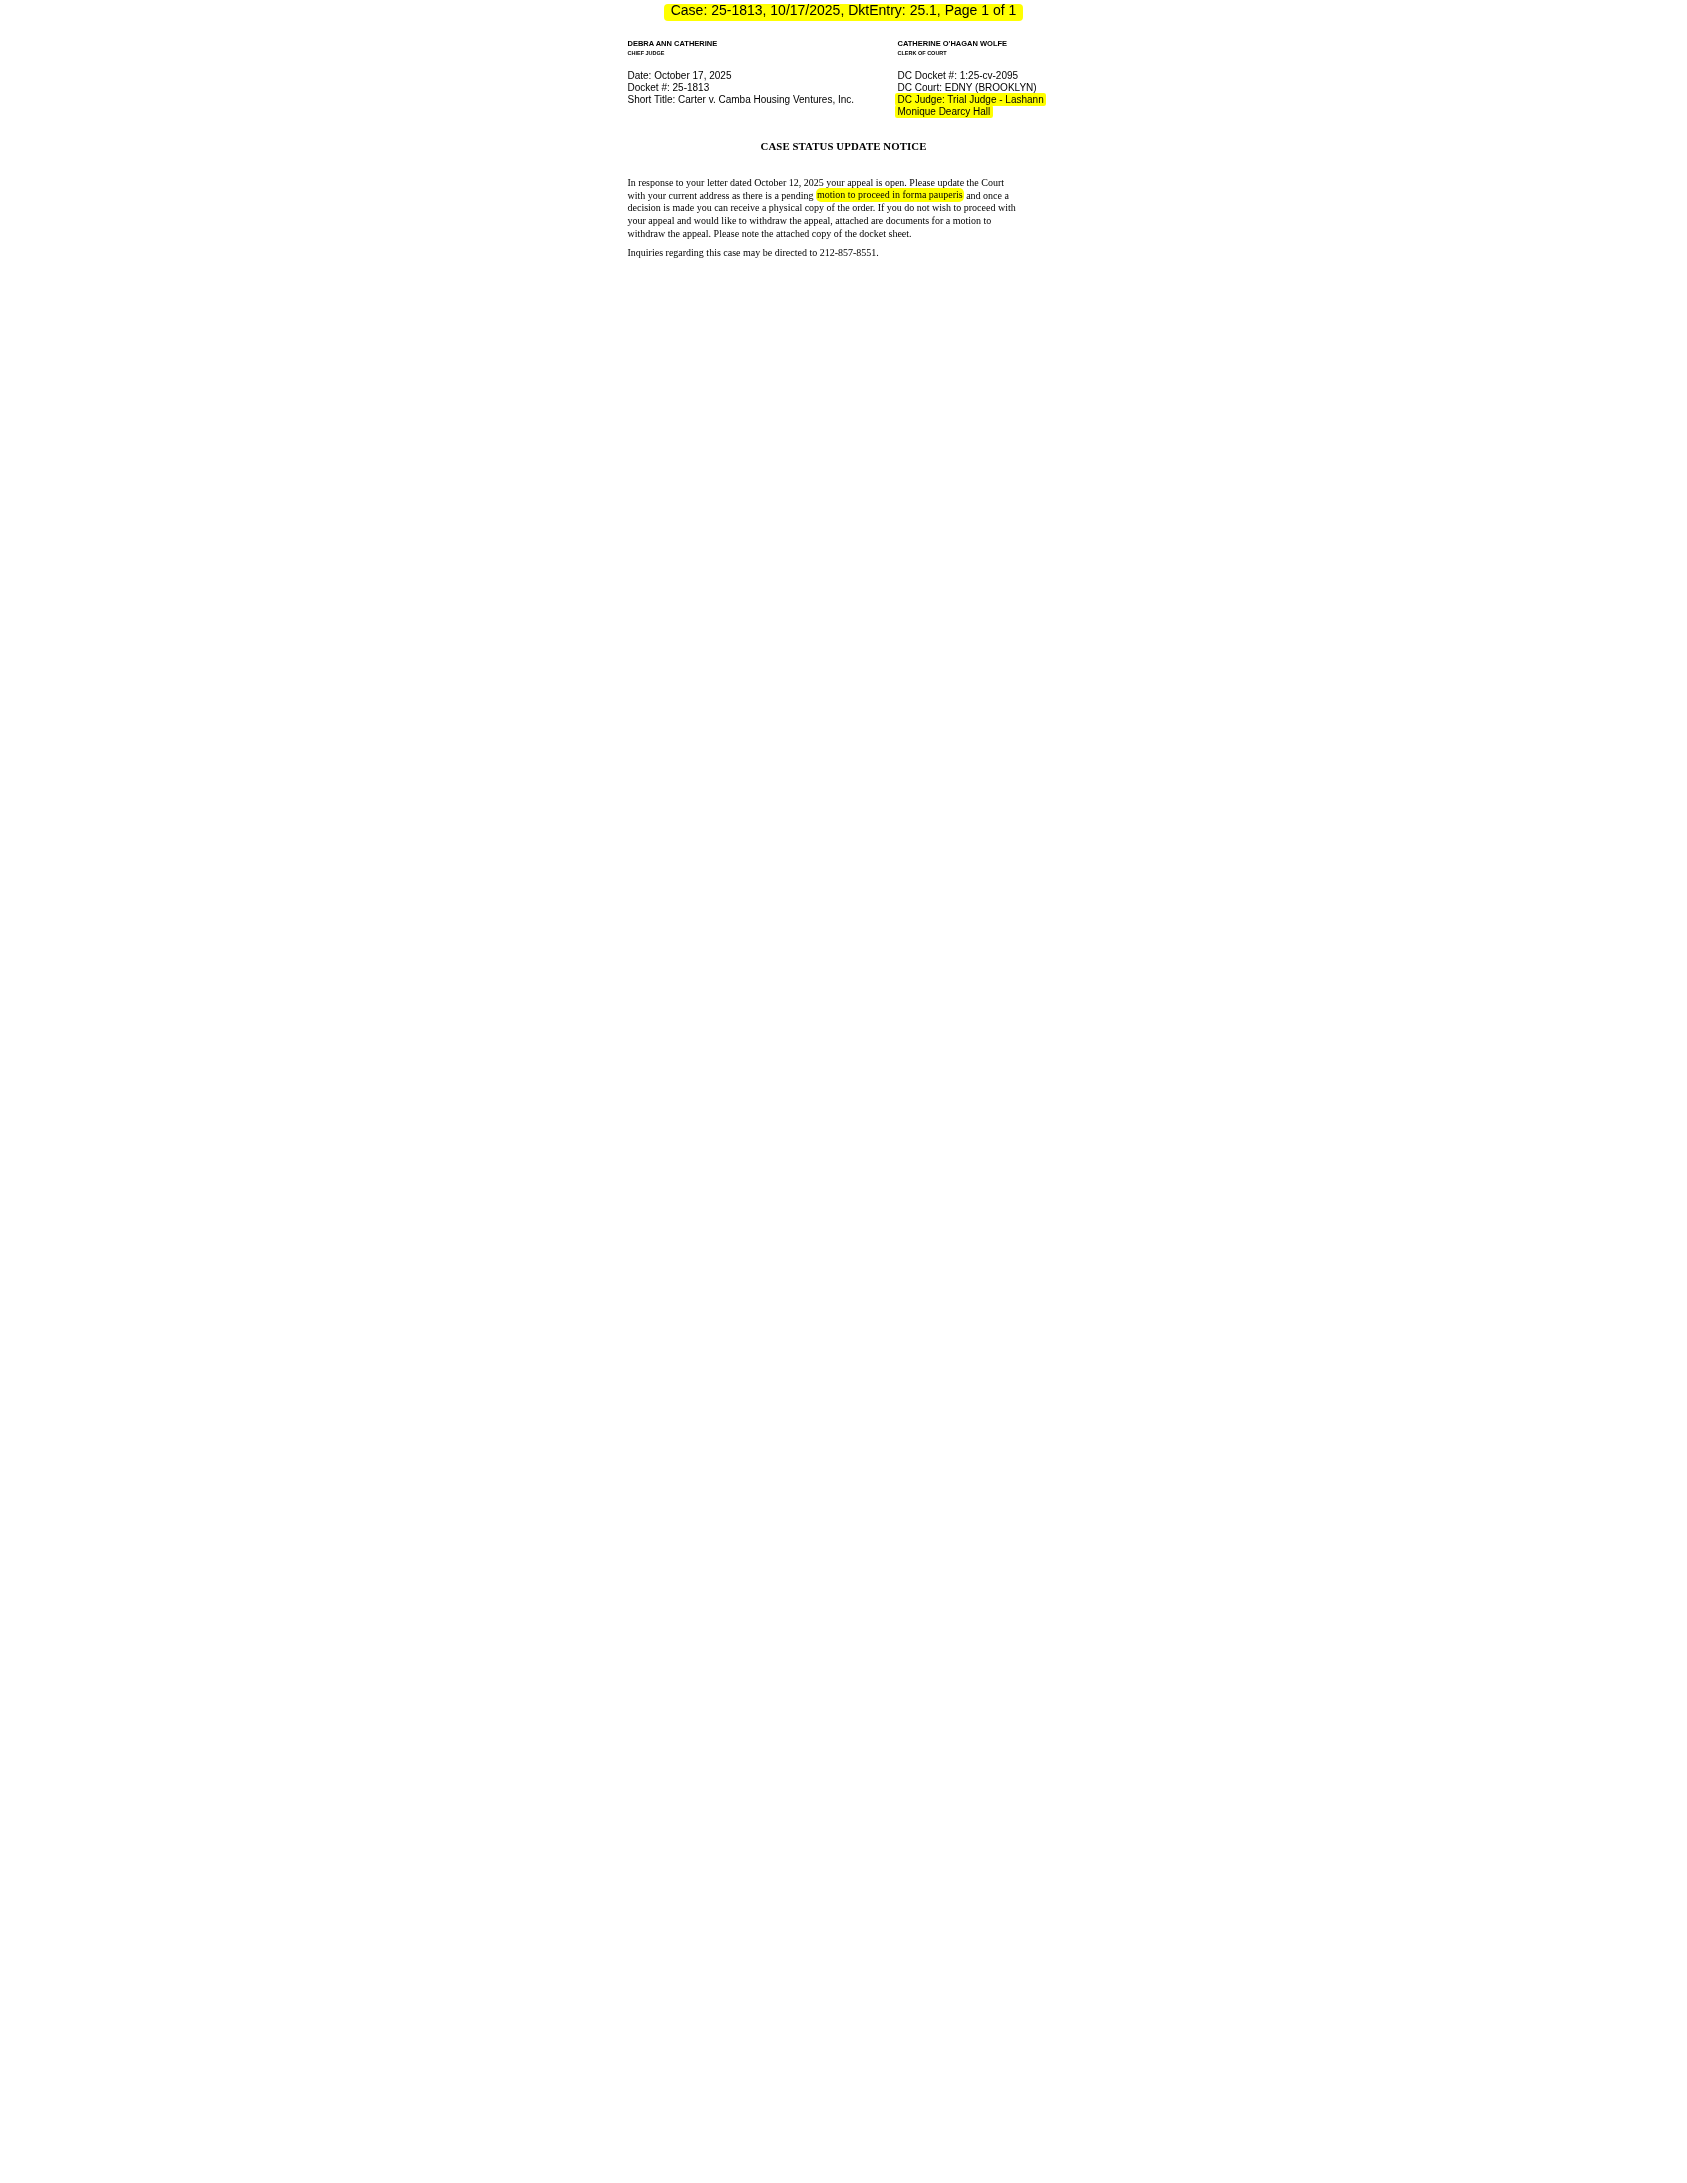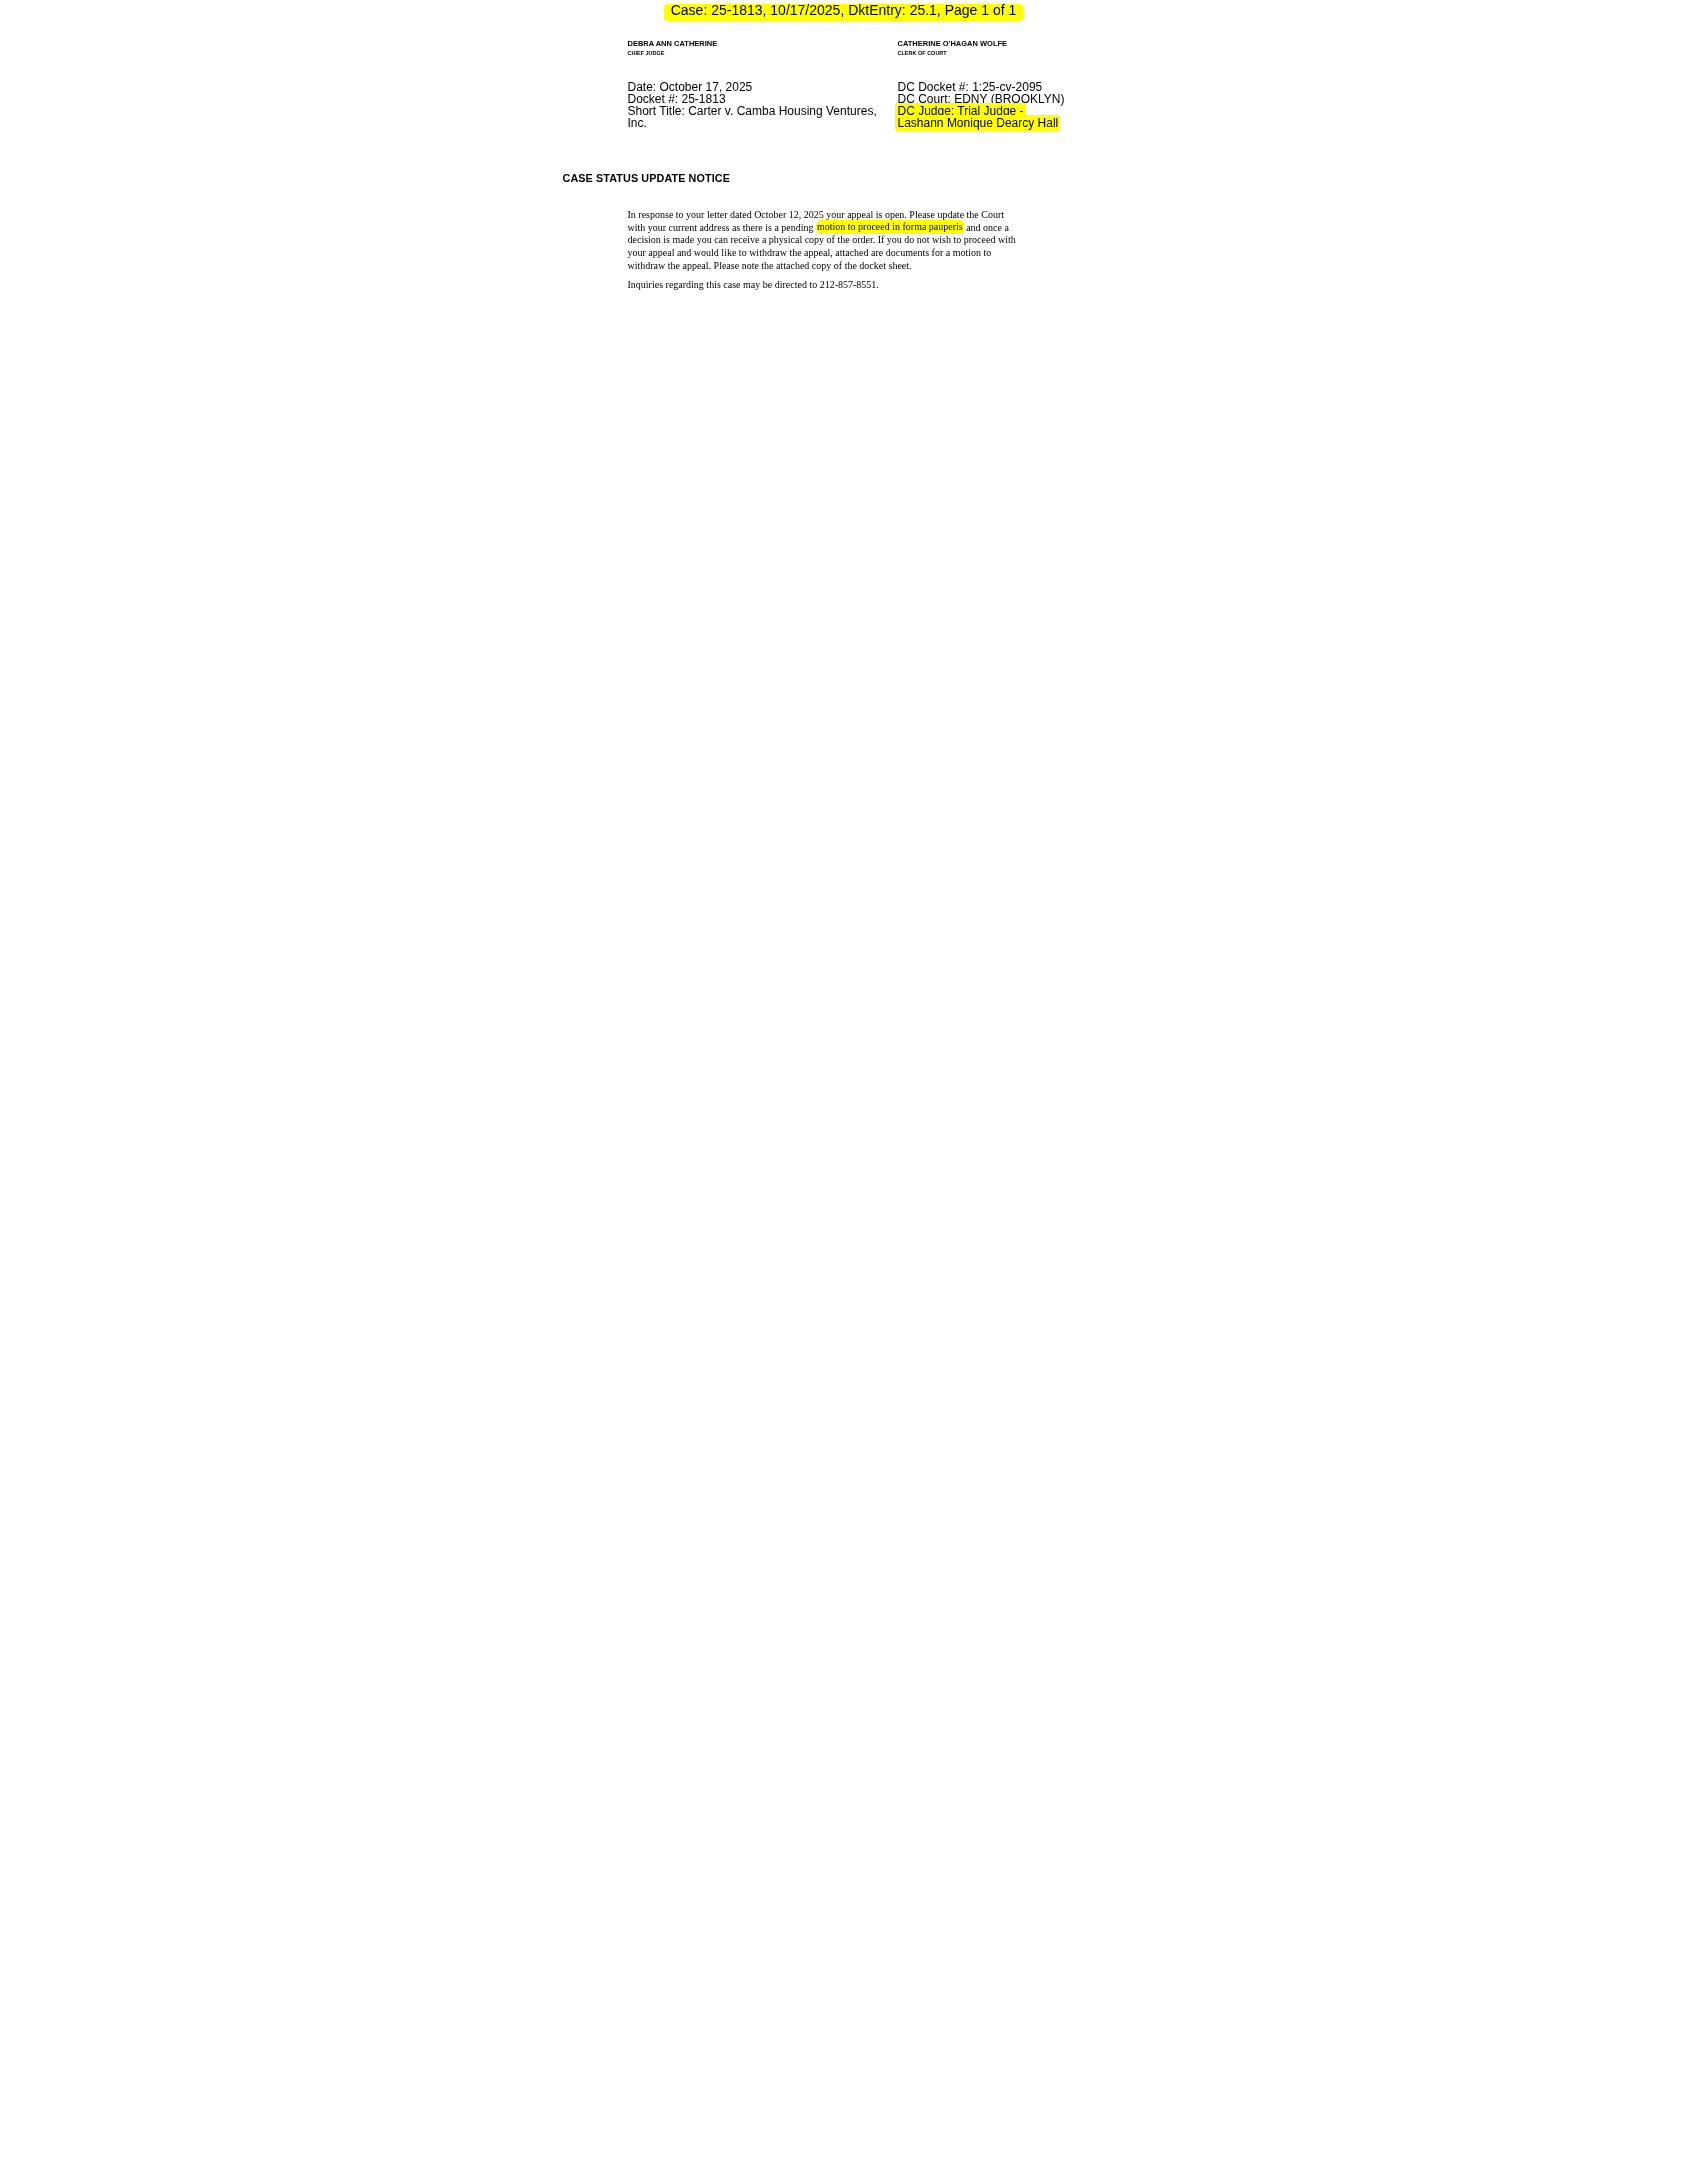--- a/index.html
+++ b/index.html
@@ -48,35 +48,35 @@
     font-weight: bold;
     font-size: 7.5px;
     line-height: 9.7px;
   }
   .person-role {
     font-weight: bold;
     font-size: 5.5px;
     line-height: 7.5px;
     margin-top: 1.3px;
   }
-  .fields { margin-top: 23px; font-size: 12px; line-height: 12px; }
+  .fields { margin-top: 12px; font-size: 10px; line-height: 12px; }
   .field { font-weight: normal; }
   .hl-span {
     background: var(--hl);
     border-radius: 2.2px;
     padding: 0.9px 2.2px;
     margin-left: -2.2px;
     box-decoration-break: clone;
     -webkit-box-decoration-break: clone;
   }
   
   .notice-title {
-    margin-top: 43px;
-    text-align: left;
-    font-family: Liberation Sans, sans-serif;
+    margin-top: 22px;
+    text-align: center;
+    font-family: Liberation Serif, serif;
     font-weight: bold;
     font-size: 10.8px;
     letter-spacing: 0.1px;
   }
   
   .body-text {
     margin-top: 25px;
     padding-left: 65px;
     font-family: "Liberation Serif", serif;
     font-size: 10px;

